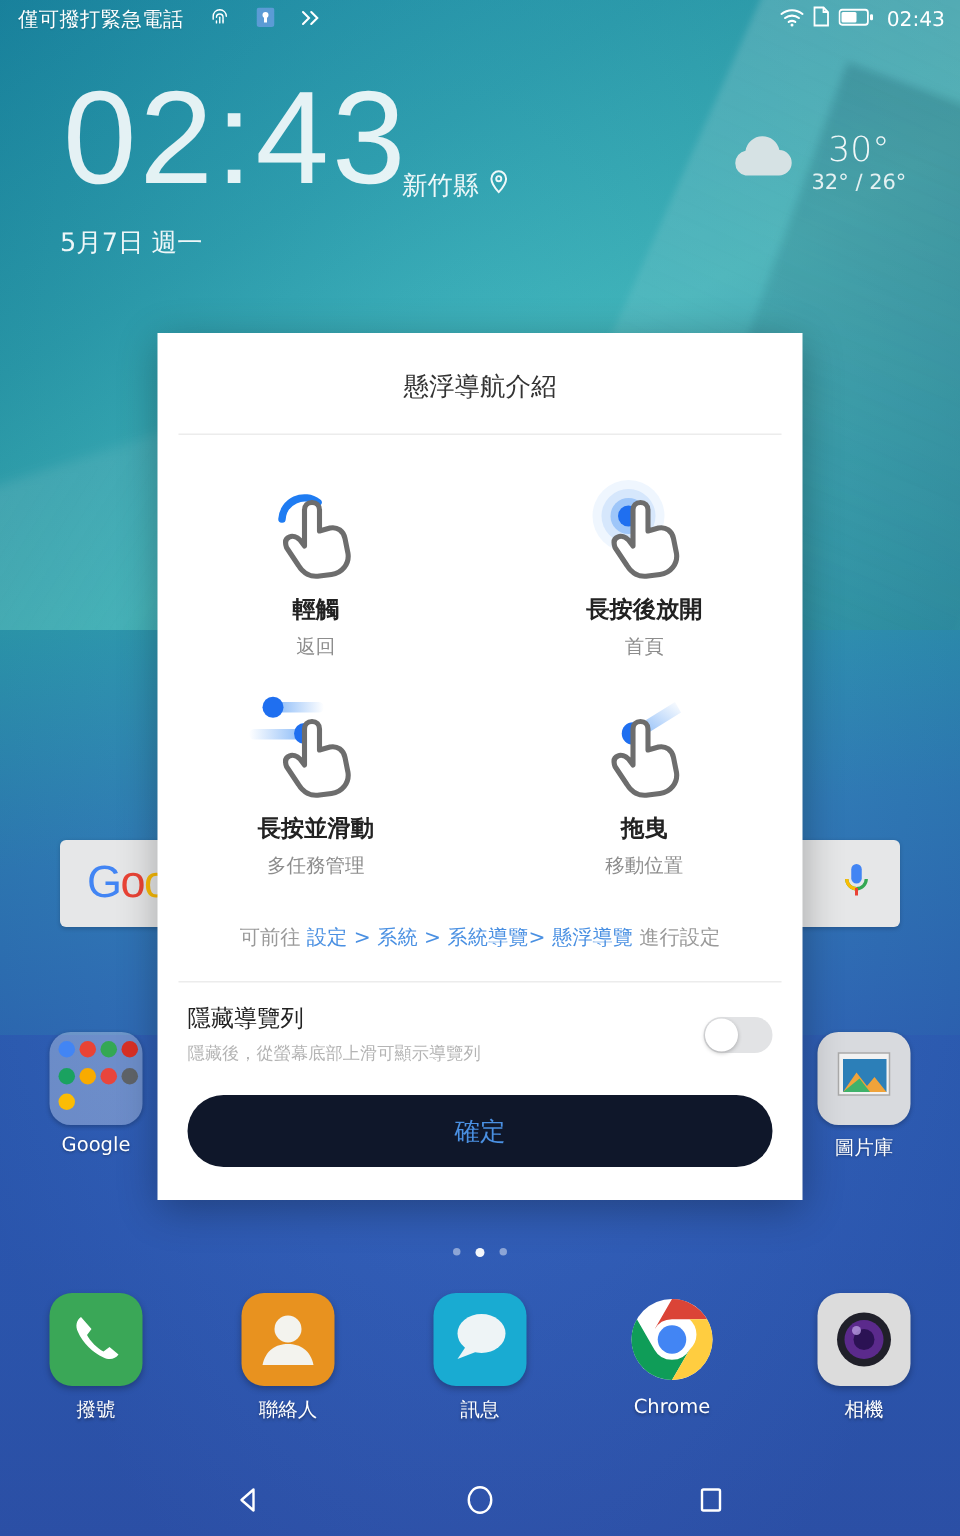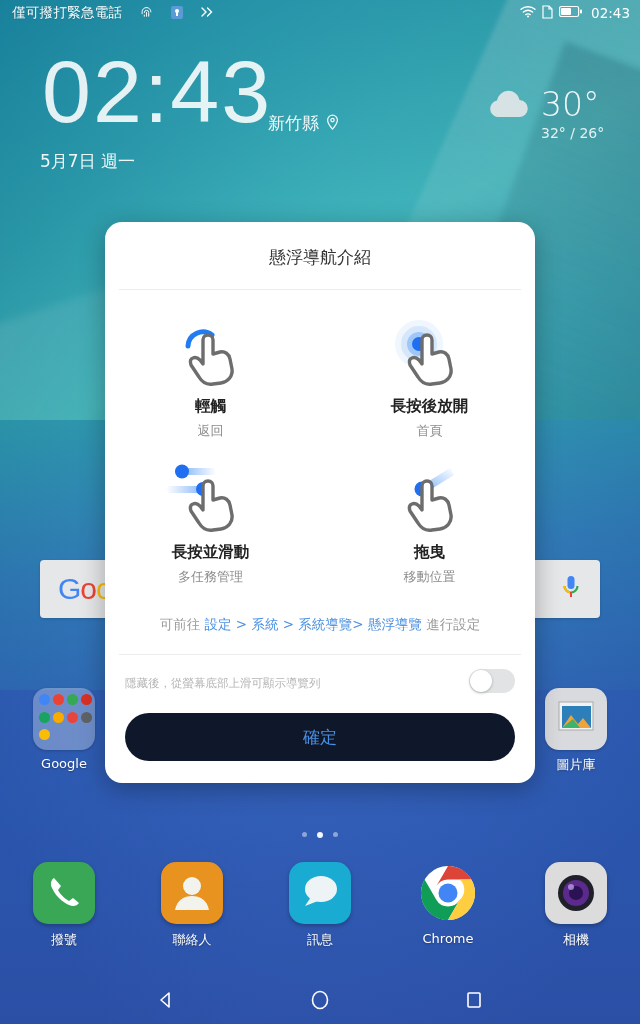--- a/index.html
+++ b/index.html
@@ -70,21 +70,21 @@
     display:flex; align-items:center; gap:6px;justify-content:center;
   }
   .clock-date{
     position:absolute; left:40px; top:110px;
     font-size:17px; color:rgba(255,255,255,.92);
   }
   .weather{
     position:absolute; left:485px; top:48px; display:flex; align-items:flex-start; gap:10px;
   }
   .weather-txt{ color:rgba(255,255,255,.92); }
-  .w-now{ font-size:33px; font-weight:300; line-height:1.05; }
+  .w-now{ font-size:23px; font-weight:300; line-height:1.05;text-align:center; }
   .w-range{ font-size:14px; color:rgba(255,255,255,.85); margin-top:2px; }
 
   
   #searchwidget{
     position:absolute; left:40px; top:560px; width:560px; height:58px; z-index:8;
     background:#e6e7e8; border-radius:4px; box-shadow:0 1px 3px rgba(0,0,0,.18);
     display:flex; align-items:center; justify-content:space-between; padding:0 18px;
   }
   .g-logo{ font-size:30px; font-weight:400; letter-spacing:-1px; font-family:"Liberation Sans",sans-serif;}
   .g-logo .b{color:#4285f4;} .g-logo .r{color:#ea4335;} .g-logo .y{color:#fbbc05;} .g-logo .g{color:#34a853;}
@@ -110,21 +110,21 @@
   
   #navbar{
     position:absolute; left:0; top:976px; width:640px; height:48px; z-index:30;
     display:flex; align-items:center; justify-content:center; gap:120px;
   }
   .navbtn{ width:34px; height:34px; display:flex; align-items:center; justify-content:center; }
 
   
   #dialog{
     position:absolute; left:105px; top:222px; width:430px; z-index:50;
-    background:#fff; border-radius:17px; box-shadow:0 6px 26px rgba(0,0,0,.30);
+    background:#fff; border-radius:0; box-shadow:0 6px 26px rgba(0,0,0,.30);
     overflow:hidden;
   }
   .dlg-title{
     text-align:center; font-size:17px; color:#333; padding:24px 0 20px;
     font-family:"DejaVu Sans",sans-serif;
   }
   .dlg-sep{ height:1px; background:#ececec; margin:0 14px; }
   .gestures{ padding:26px 16px 4px; }
   .g-row{ display:flex;gap:40px; }
   .g-cell{ flex:1; display:flex; flex-direction:column; align-items:center; }
@@ -493,20 +493,21 @@
   </div>
 
   <div class="hint">
     <span>可前往 </span><b>設定 &gt; 系統 &gt; 系統導覽&gt; 懸浮導覽</b><span> 進行設定</span>
   </div>
 
   <div class="dlg-sep"></div>
 
   <div class="toggle-row">
     <div class="tg-txt">
+      <div class="tg-title">隱藏導覽列</div>
       <div class="tg-sub">隱藏後，從螢幕底部上滑可顯示導覽列</div>
     </div>
     <div class="switch">
       <div class="knob"></div>
     </div>
   </div>
 
   <div class="dlg-foot">
     <button class="ok-btn">確定</button>
   </div>

